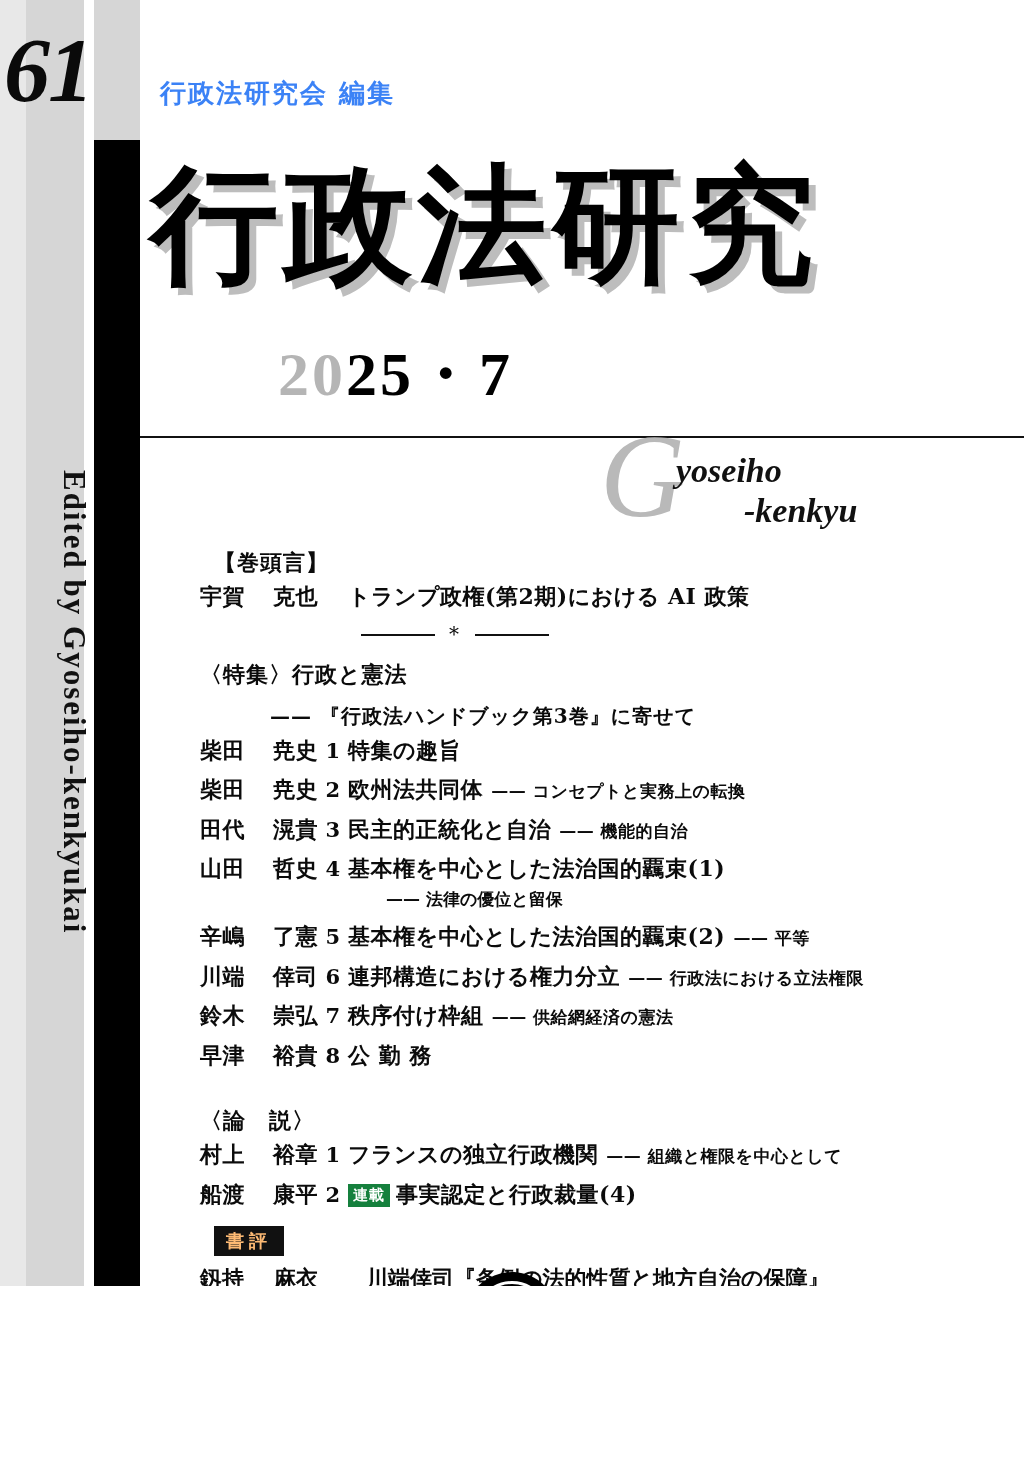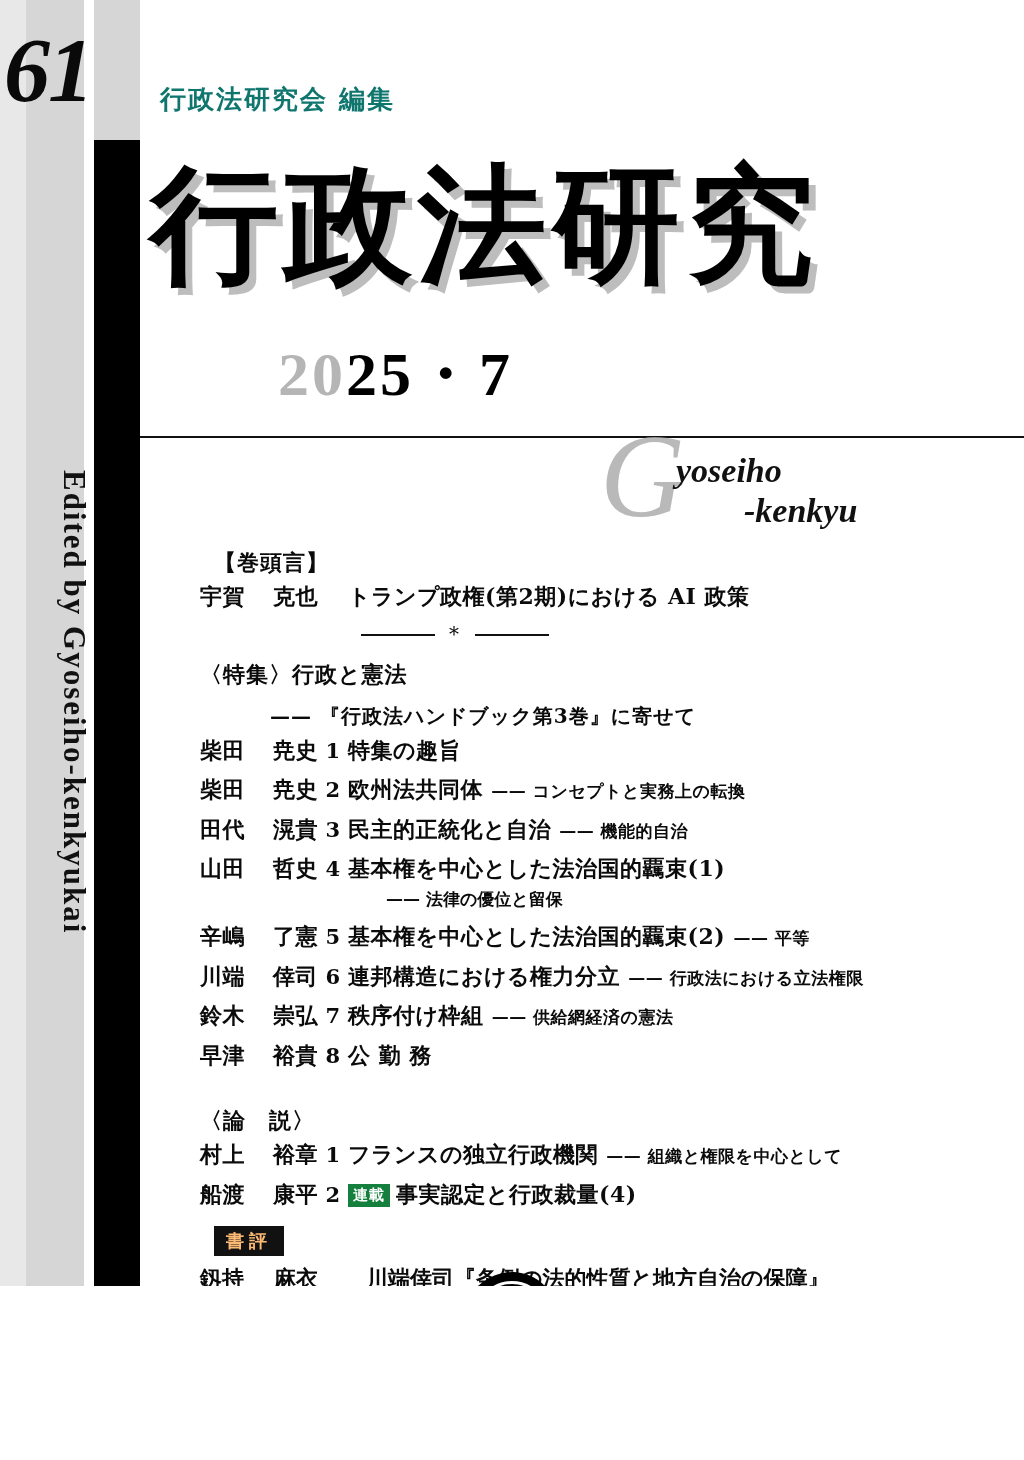--- a/index.html
+++ b/index.html
@@ -74,26 +74,26 @@
     font-weight: bold;
     font-size: 31px;
     letter-spacing: 2px;
     color: #111;
     text-orientation: sideways;
   }
 
   
   .editor-line {
     position: absolute;
-    left: 160px; top: 82px;
+    left: 160px; top: 76px;
     font-family: "DejaVu Serif", serif;
     font-weight: bold;
     font-size: 26px;
     letter-spacing: 2px;
-    color: #0f766e;
+    color: #3b82f6;
   }
   .main-title {
     position: absolute;
     left: 150px; top: 140px;
     font-family: "DejaVu Serif", serif;
     font-weight: bold;
     font-size: 128px;
     letter-spacing: 6px;
     color: #000;
     text-shadow: 7px 7px 0 #bdbdbd;

